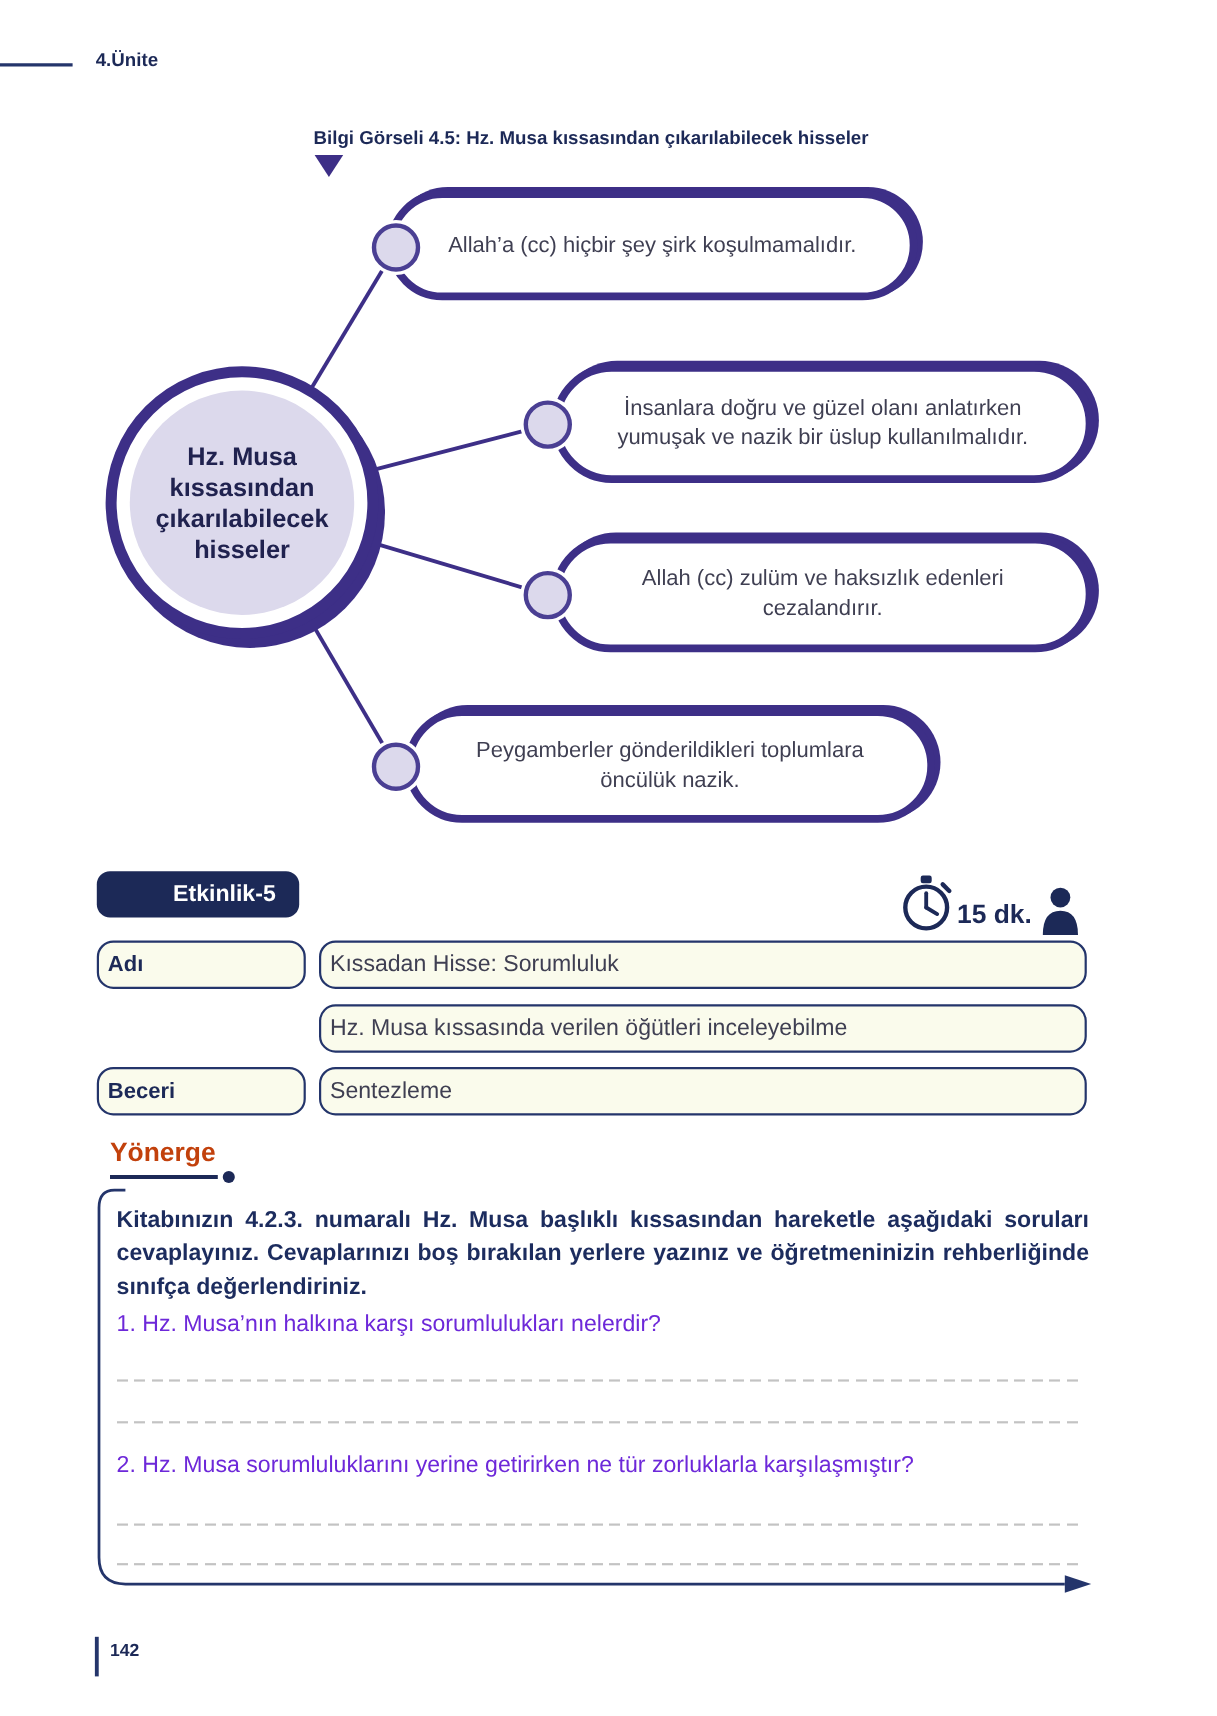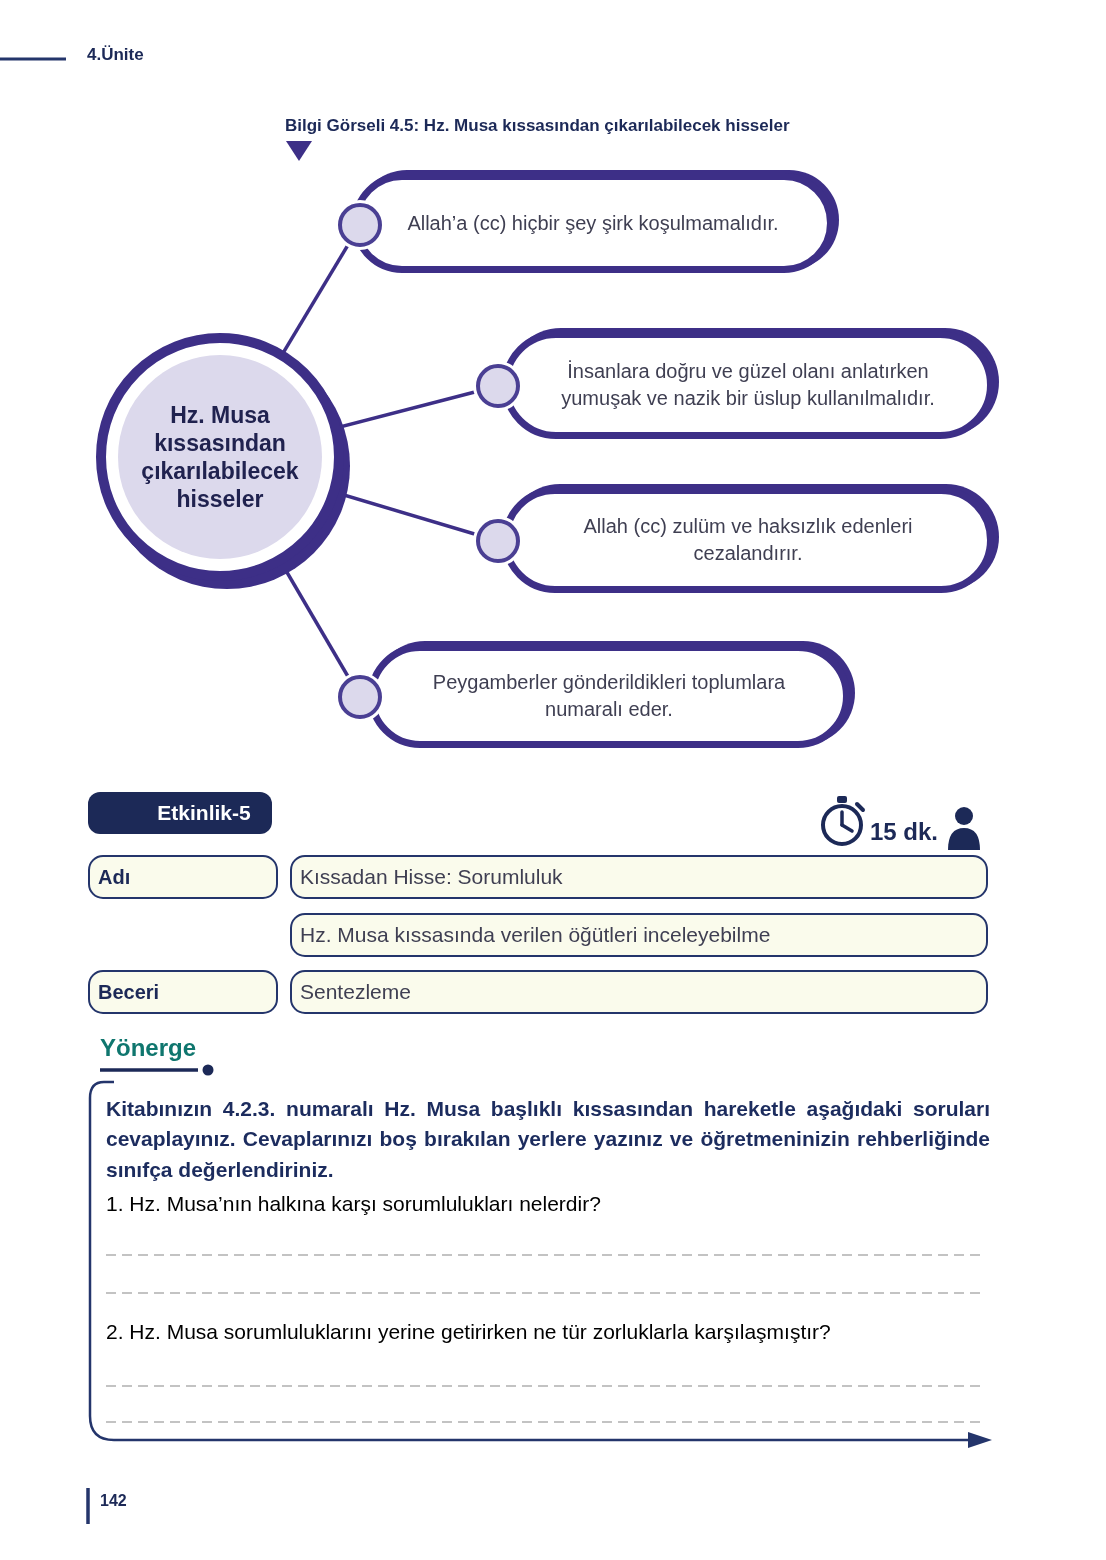--- a/index.html
+++ b/index.html
@@ -101,27 +101,27 @@
     padding-left: 8px;
     z-index: 2;
   }
   .row-label { left: 88px; width: 190px; font-size: 20px; font-weight: bold; color: #1c2957; }
   .row-value { left: 290px; width: 698px; font-size: 21px; color: #3f3f52; }
   .row-top-1 { top: 855px; }
   .row-top-2 { top: 913px; }
   .row-top-3 { top: 970px; }
 
   
-  .directive-title { left: 100px; top: 1034px; font-size: 24px; font-weight: bold; color: #0f766e; }
+  .directive-title { left: 100px; top: 1034px; font-size: 24px; font-weight: bold; color: #c2410c; }
   .instructions {
     left: 106px; top: 1094px; width: 884px;
     font-size: 21px; font-weight: bold; color: #1c2c5e;
     text-align: justify; line-height: 1.45;
   }
-  .question { font-size: 21px; color: #000000; }
+  .question { font-size: 21px; color: #6d28d9; }
   .q1 { left: 106px; top: 1192px; width: 880px; }
   .q2 { left: 106px; top: 1320px; width: 880px; }
   .answer-line {
     left: 106px; width: 880px; height: 2px;
     background: repeating-linear-gradient(90deg, #c3c3c3 0 10px, transparent 10px 16px);
   }
   .al-1 { top: 1254px; }
   .al-2 { top: 1292px; }
   .al-3 { top: 1385px; }
   .al-4 { top: 1421px; }
@@ -171,21 +171,21 @@
   <div class="abs pill pill-1">
     <span>Allah’a (cc) hiçbir şey şirk koşulmamalıdır.</span>
   </div>
   <div class="abs pill pill-2">
     <span>İnsanlara doğru ve güzel olanı anlatırken yumuşak ve nazik bir üslup kullanılmalıdır.</span>
   </div>
   <div class="abs pill pill-3">
     <span>Allah (cc) zulüm ve haksızlık edenleri cezalandırır.</span>
   </div>
   <div class="abs pill pill-4">
-    <span>Peygamberler gönderildikleri toplumlara numaralı eder.</span>
+    <span>Peygamberler gönderildikleri toplumlara öncülük nazik.</span>
   </div>
 
   <div class="abs activity-badge">Etkinlik-5</div>
 
   <div class="abs clock-icon-wrap">
     <svg viewBox="0 0 54 54" width="54" height="54" xmlns="http://www.w3.org/2000/svg">
       <rect x="22" y="2" width="10" height="7" rx="2" fill="#1c2957"></rect>
       <line x1="42" y1="10" x2="48" y2="16" stroke="#1c2957" stroke-width="4" stroke-linecap="round"></line>
       <circle cx="27" cy="31" r="19" fill="#ffffff" stroke="#1c2957" stroke-width="4"></circle>
       <line x1="27" y1="31" x2="27" y2="18" stroke="#1c2957" stroke-width="3.5" stroke-linecap="round"></line>

